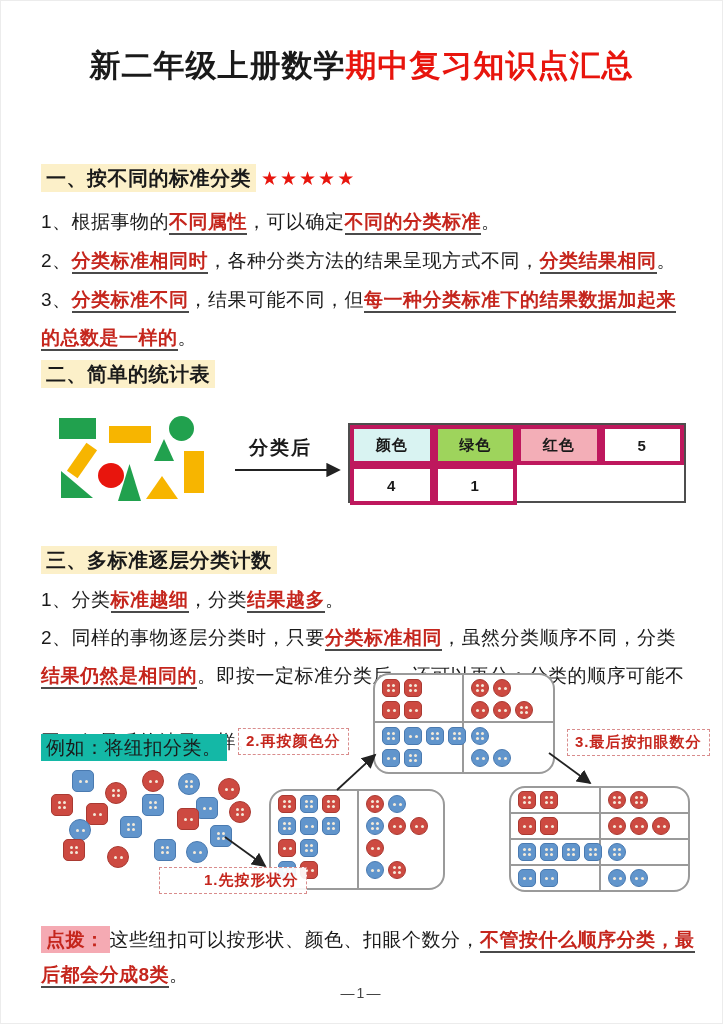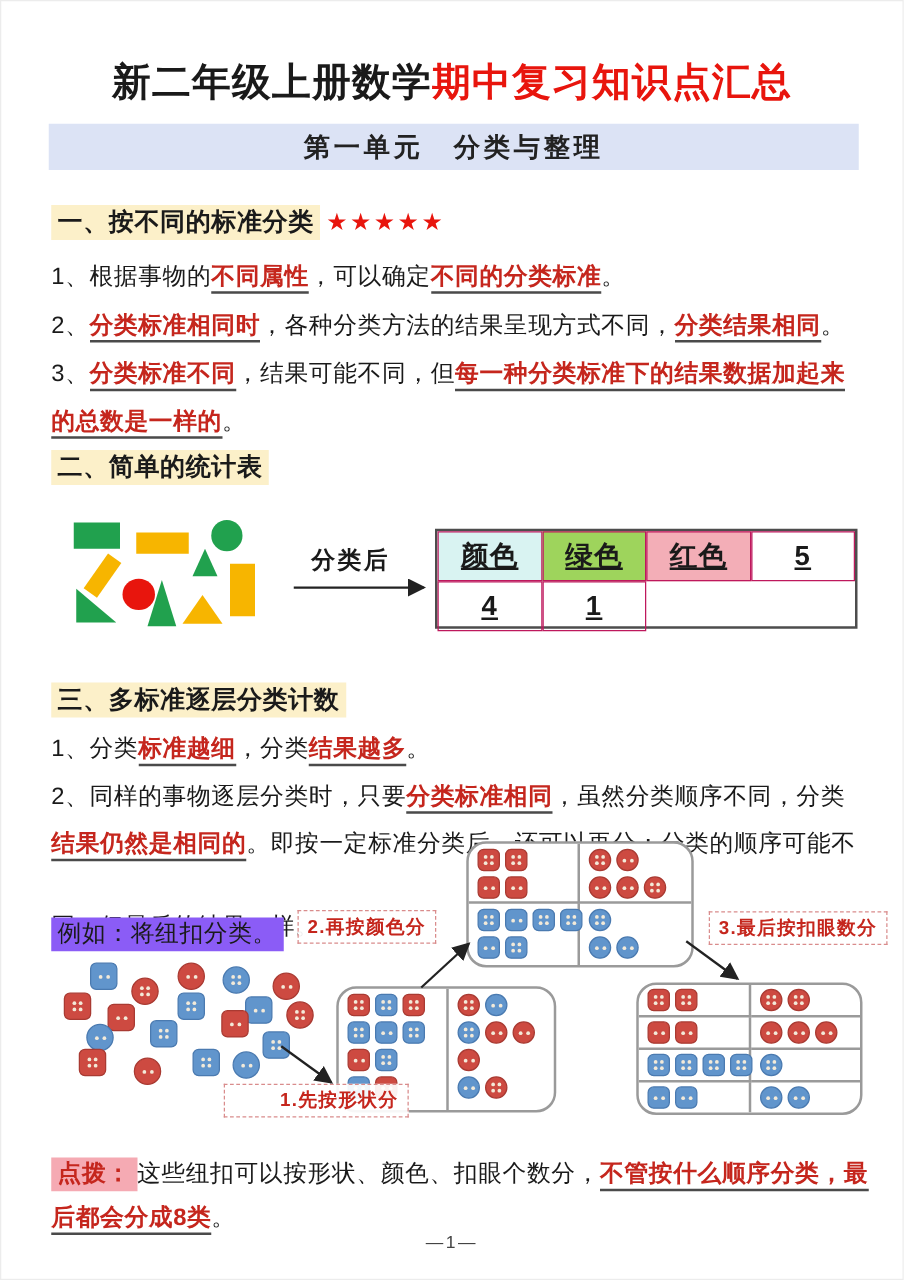--- a/index.html
+++ b/index.html
@@ -11,22 +11,22 @@
           font-size:21px;font-weight:bold;letter-spacing:3px;color:#222;}
   .line{position:absolute;left:40px;white-space:nowrap;font-size:19px;letter-spacing:.5px;line-height:27px;}
   .red-u{color:#c5261d;font-weight:bold;border-bottom:2px solid #4a4a4a;padding-bottom:1px;margin-top:40px;}
   .redtxt{color:#c5261d;font-weight:bold;}
   .hl{padding:3px 5px;font-weight:bold;font-size:20px;}
   .stars{color:#e8150d;font-size:19px;letter-spacing:2px;margin-left:5px;}
   .clabel{position:absolute;font-size:19px;font-weight:bold;letter-spacing:2px;}
   
   .stable{position:absolute;left:347px;top:422px;width:338px;height:80px;display:grid;
           grid-template-columns:1fr 1fr 1fr 1fr;grid-template-rows:40px 40px;border:2px solid #4d4d4d;box-sizing:border-box;background:#fff;}
-  .stable>div{border:1px solid #be185d;display:flex;align-items:center;justify-content:center;
-              font-size:22px;font-weight:bold;letter-spacing:1px;text-decoration:underline;}
+  .stable>div{border:4px solid #be185d;display:flex;align-items:center;justify-content:center;
+              font-size:15px;font-weight:bold;letter-spacing:1px;}
   
   .shapes{position:absolute;left:45px;top:408px;}
   
   .dbox{position:absolute;border:2px solid #9a9a9a;border-radius:16px;background:#fff;box-sizing:border-box;overflow:hidden;}
   .dA{left:372px;top:672px;width:182px;height:101px;display:grid;grid-template-columns:89px 1fr;grid-template-rows:48px 1fr;}
   .dA>div{padding:2px 5px;box-sizing:border-box;}
   .dA>div:nth-child(1){border-right:2px solid #9a9a9a;border-bottom:2px solid #9a9a9a;}
   .dA>div:nth-child(2){border-bottom:2px solid #9a9a9a;}
   .dA>div:nth-child(3){border-right:2px solid #9a9a9a;}
   .dB{left:268px;top:788px;width:176px;height:101px;display:grid;grid-template-columns:88px 1fr;}
@@ -57,21 +57,20 @@
 </style>
 </head>
 <body>
 
 <div class="page">
 
   <h1 class="title" style="margin:0;">
     <span>新二年级上册数学</span><span class="red">期中复习知识点汇总</span>
   </h1>
 
-  <div class="banner" style="background: rgb(220, 227, 245);">第一单元　分类与整理</div>
 
   <p class="line" style="top:145px">
     <span class="hl" style="background: rgb(252, 240, 201);">一、按不同的标准分类</span><span class="stars">★★★★★</span>
   </p>
   <p class="line" style="top:188px">
     <span>1、根据事物的</span><span class="red-u">不同属性</span><span>，可以确定</span><span class="red-u">不同的分类标准</span><span>。</span>
   </p>
   <p class="line" style="top:227px">
     <span>2、</span><span class="red-u">分类标准相同时</span><span>，各种分类方法的结果呈现方式不同，</span><span class="red-u">分类结果相同</span><span>。</span>
   </p>
@@ -117,21 +116,21 @@
     <span>1、分类</span><span class="red-u">标准越细</span><span>，分类</span><span class="red-u">结果越多</span><span>。</span>
   </p>
   <p class="line" style="top:604px">
     <span>2、同样的事物逐层分类时，只要</span><span class="red-u">分类标准相同</span><span>，虽然分类顺序不同，分类</span>
   </p>
   <p class="line" style="top:642px">
     <span class="red-u">结果仍然是相同的</span><span>。即按一定标准分类后，还可以再分；分类的顺序可能不</span>
   </p>
   <p class="line" style="top:708px">同，但最后的结果一样。</p>
   <p class="line" style="top:714px">
-    <span class="hl" style="font-weight: normal; font-size: 19px; background: #8b5cf6;">例如：将纽扣分类。</span>
+    <span class="hl" style="font-weight: normal; font-size: 19px; background: #14b8a6;">例如：将纽扣分类。</span>
   </p>
 
   <div class="scatter">
       <div class="btn sq b" style="left: 26px; top: 4px;">
         <div class="h h2">
           <span class="dot"></span>
           <span class="dot"></span>
         </div>
       </div>
       <div class="btn ci r" style="left: 59px; top: 16px;">
@@ -712,21 +711,21 @@
           <div class="btn ci b">
             <div class="h h2">
               <span class="dot"></span>
               <span class="dot"></span>
             </div>
           </div>
         </div>
       </div>
   </div>
 
-  <span class="dlabel" style="left:178px;top:866px;padding-left:44px;">1.先按形状分</span>
+  <span class="dlabel" style="left:158px;top:866px;padding-left:44px;">1.先按形状分</span>
   <span class="dlabel" style="left:237px;top:727px;">2.再按颜色分</span>
   <span class="dlabel" style="left:566px;top:728px;">3.最后按扣眼数分</span>
 
   <svg class="overlay" width="723" height="1024" viewBox="0 0 723 1024">
     <defs>
       <marker id="ah" markerWidth="9" markerHeight="8" refX="7" refY="4" orient="auto">
         <path d="M0,0 L8,4 L0,8 z" fill="#222"></path>
       </marker>
     </defs>
     <line x1="234" y1="469" x2="338" y2="469" stroke="#222" stroke-width="1.8" marker-end="url(#ah)"></line>

